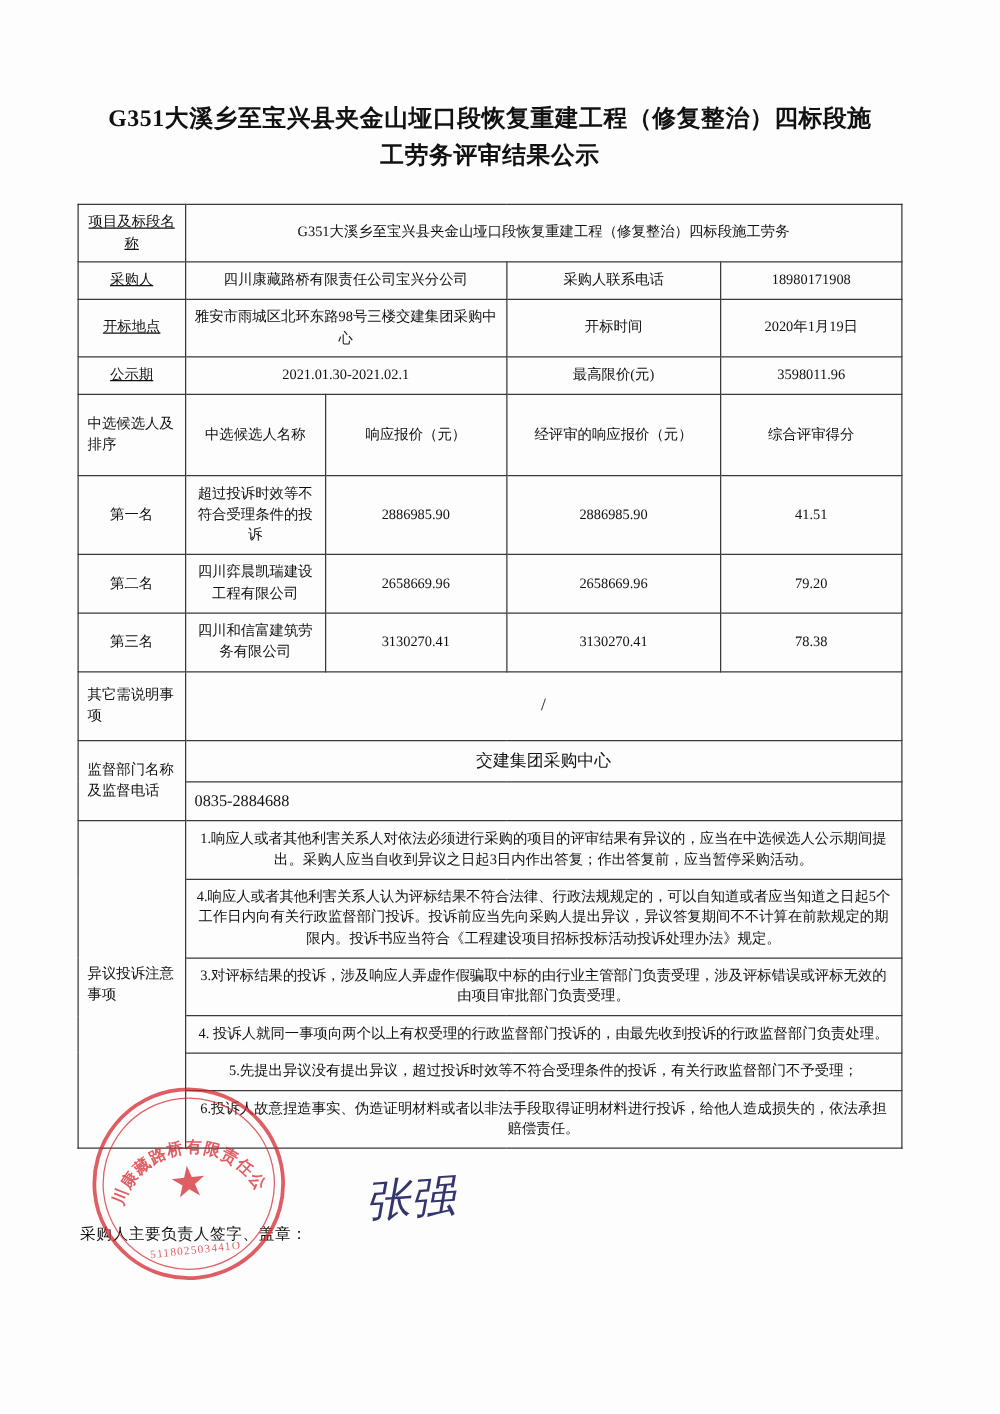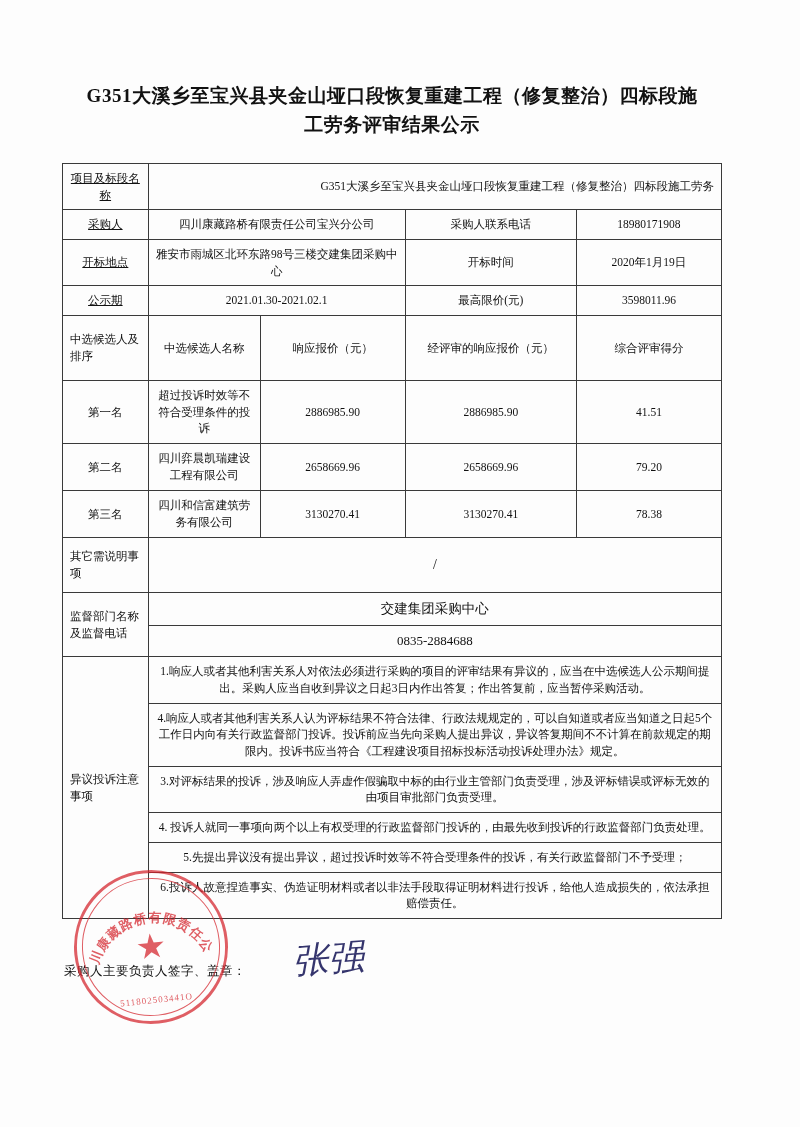--- a/index.html
+++ b/index.html
@@ -38,51 +38,50 @@
     table-layout: fixed;
     font-size: 11.5px;
   }
   table.main td {
     border: 1px solid #3a3a3a;
     padding: 6px 7px;
     vertical-align: middle;
     line-height: 1.45;
   }
   .c { text-align: center; }
-  .l { text-align: right; }
+  .l { text-align: center; }
   .pad-l { padding-left: 10px; }
   .tall { height: 34px; margin-left: 48px; }
   .label { text-align: center; text-decoration: underline; }
   .note-cell {
     text-align: center;
     padding: 7px 10px;
     font-size: 11.5px;
     line-height: 1.65;
   }
   .dept-big {
     font-size: 13.5px;
     text-align: center;
     padding: 11px 0;
   }
   .dept-phone {
     font-size: 13px;
-    text-align: center;
     padding: 11px 0;
     margin-left: 10px;
   }
   .sig-row {
     margin-top: 26px;
     position: relative;
     height: 70px;
   }
   .sig-label {
     font-size: 12.5px;
     position: absolute;
     left: 2px;
-    top: 18px;
+    top: 34px;
     letter-spacing: 0.5px;
   }
   .stamp {
     position: absolute;
     left: 12px;
     top: -75px;
     width: 148px;
     height: 148px;
     border: 3px solid #d4222a;
     border-radius: 50%;

